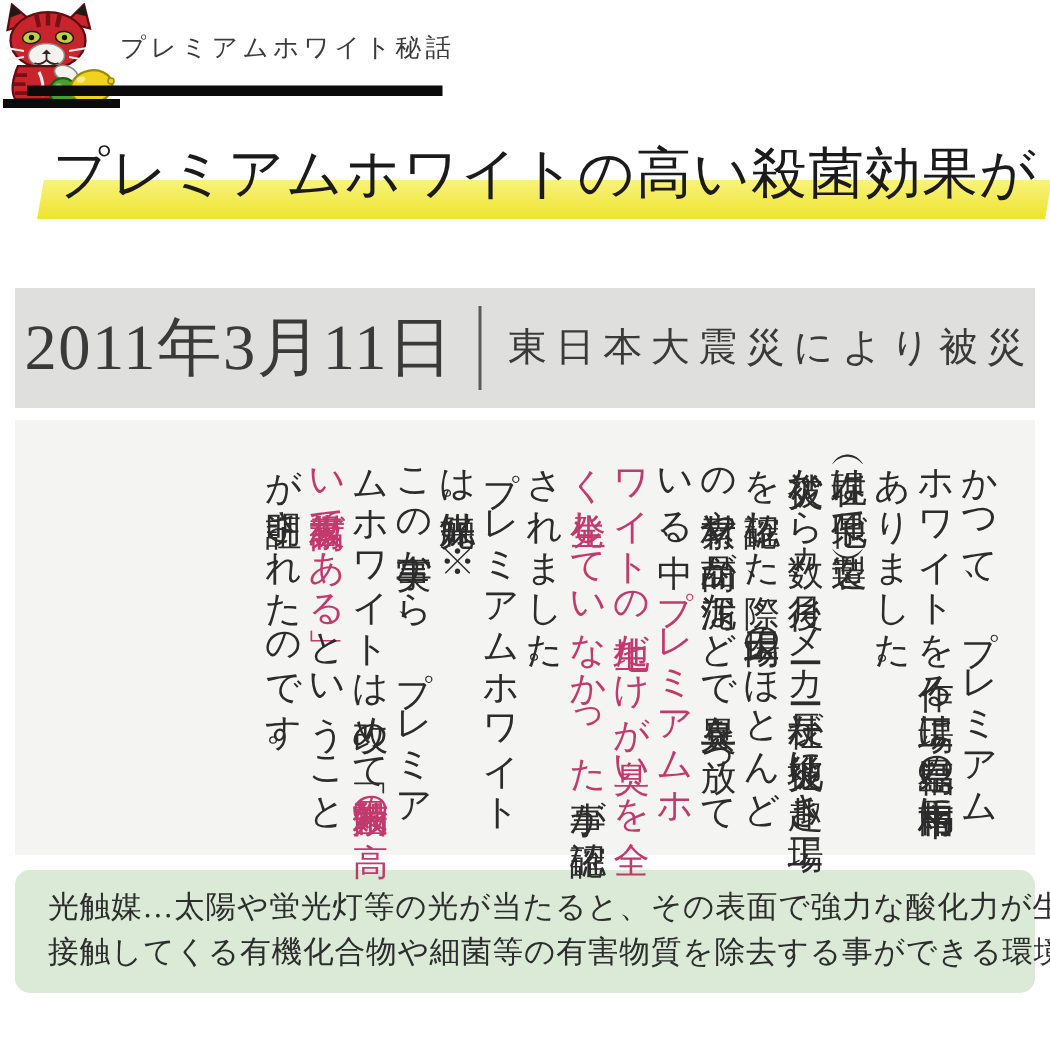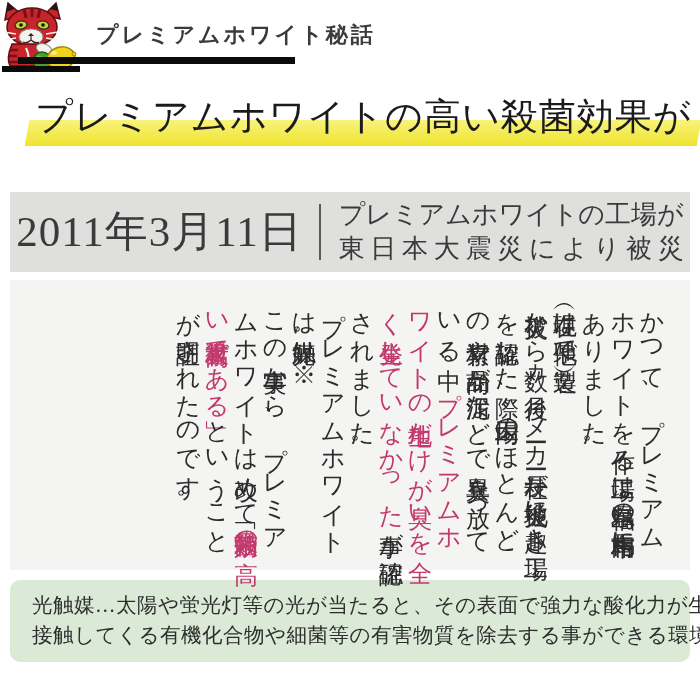--- a/index.html
+++ b/index.html
@@ -8,22 +8,22 @@
     background:#ffffff;
     font-family:"Liberation Serif","DejaVu Serif",serif;
     overflow:hidden;
     position:relative;
     color:#222;
   }
   
   .header{position:relative;height:82px;}
   .logo{position:absolute;left:2px;top:2px;width:78px;height:70px;}
   .header-title{
-    position:absolute;left:96px;top:20px;
-    font-size:22px;letter-spacing:3px;color:#3b3b3b;font-weight:bold;
+    position:absolute;left:80px;top:20px;
+    font-size:17px;letter-spacing:3px;color:#3b3b3b;
   }
   .header-rule{
     position:absolute;left:18px;top:57px;width:277px;height:7px;
     background:#0b0b0b;
   }
   
   .headline{text-align:center;padding-top:10px;}
   .hl-line{display:block;line-height:49px;}
   .hl-marker{
     position:relative;display:inline-block;
@@ -119,21 +119,20 @@
 <div class="headline">
   <span class="hl-line">
     <span class="hl-marker">プレミアムホワイトの高い殺菌効果が</span>
   </span>
 </div>
 
 <div class="dateband">
   <span class="date-big">2011年3月11日</span>
   <span class="vdivider"></span>
   <span class="factory">
-    <div class="fline">プレミアムホワイトの工場が</div>
     <div class="fline">東日本大震災により被災</div>
   </span>
 </div>
 
 <div class="body-panel">
   <div class="vtext">
       <p><span>かつて、プレミアムホワイトを作る工場は福島県の南相馬市にありました。</span></p>
       <p><span>（現在は他県で製造）</span></p>
       <p><span>被災から数ヵ月後、メーカー社長が被災地に趣き工場を確認した際、工場内のほとんどの素材や商品が汚泥などで異臭を放っている中、</span><span class="pink">プレミアムホワイトの生地だけが臭いを全く発生していなかった</span><span>事が確認されました。</span></p>
       <p><span>プレミアムホワイトは光触媒。※</span></p>

